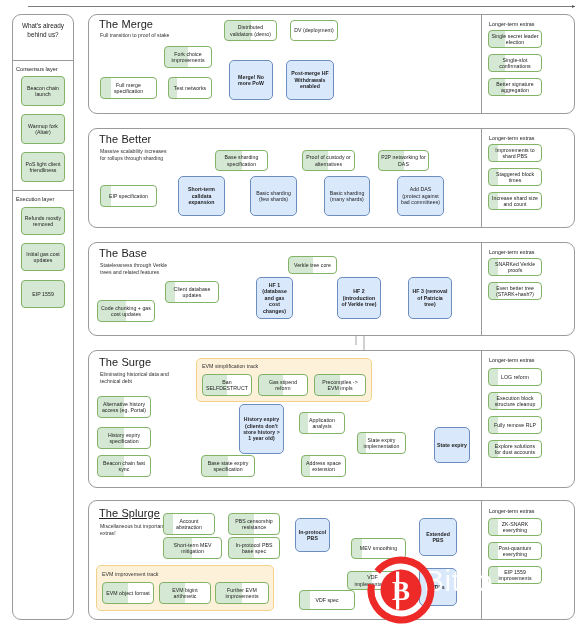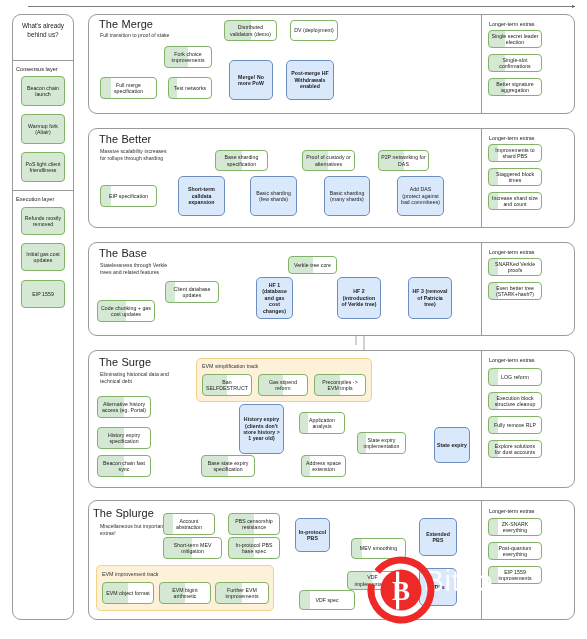--- a/index.html
+++ b/index.html
@@ -233,21 +233,21 @@
   <div class="node greenwhite-sm" style="left:357px;top:432px;width:49px;height:22px;">State expiry implementation</div>
   <div class="node blue bold" style="left:434px;top:427px;width:36px;height:36px;">State expiry</div>
 
   <div class="node greenwhite-sm" style="left:488px;top:368px;width:54px;height:18px;">LOG reform</div>
   <div class="node greenwhite-sm" style="left:488px;top:392px;width:54px;height:18px;">Execution block structure cleanup</div>
   <div class="node greenwhite-sm" style="left:488px;top:416px;width:54px;height:18px;">Fully remove RLP</div>
   <div class="node greenwhite-sm" style="left:488px;top:440px;width:54px;height:18px;">Explore solutions for dust accounts</div>
 
   <div class="phase" style="left:88px;top:500px;width:487px;height:120px;"></div>
   <div class="divider" style="left:481px;top:500px;height:120px;"></div>
-  <div class="phase-title" style="left:93px;top:507px;">The Splurge</div>
+  <div class="phase-title" style="left:99px;top:507px;text-decoration:underline;">The Splurge</div>
   <div class="phase-sub" style="left:100px;top:523px;">Miscellaneous but important extras!</div>
   <div class="extras-label" style="left:489px;top:508px;">Longer-term extras</div>
 
   <div class="node greenwhite-sm" style="left:163px;top:513px;width:52px;height:22px;">Account abstraction</div>
   <div class="node greenwhite-half" style="left:228px;top:513px;width:52px;height:22px;">PBS censorship resistance</div>
   <div class="node greenwhite-half" style="left:163px;top:537px;width:59px;height:22px;">Short-term MEV mitigation</div>
   <div class="node greenwhite-half" style="left:228px;top:537px;width:52px;height:22px;">In-protocol PBS base spec</div>
   <div class="node blue bold" style="left:295px;top:518px;width:35px;height:34px;">In-protocol PBS</div>
   <div class="node greenwhite-sm" style="left:351px;top:538px;width:55px;height:21px;">MEV smoothing</div>
   <div class="node blue bold" style="left:419px;top:518px;width:38px;height:38px;">Extended PBS</div>

